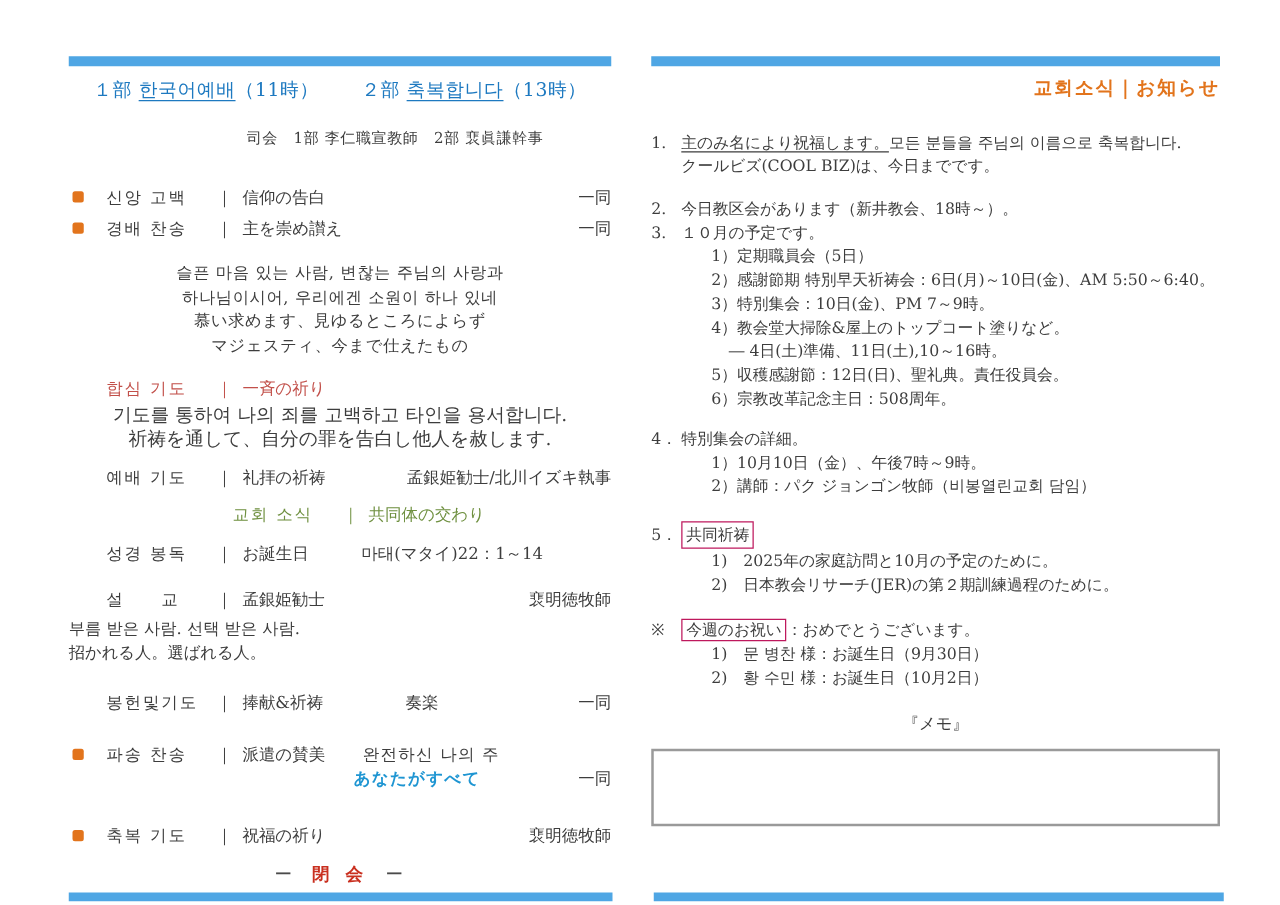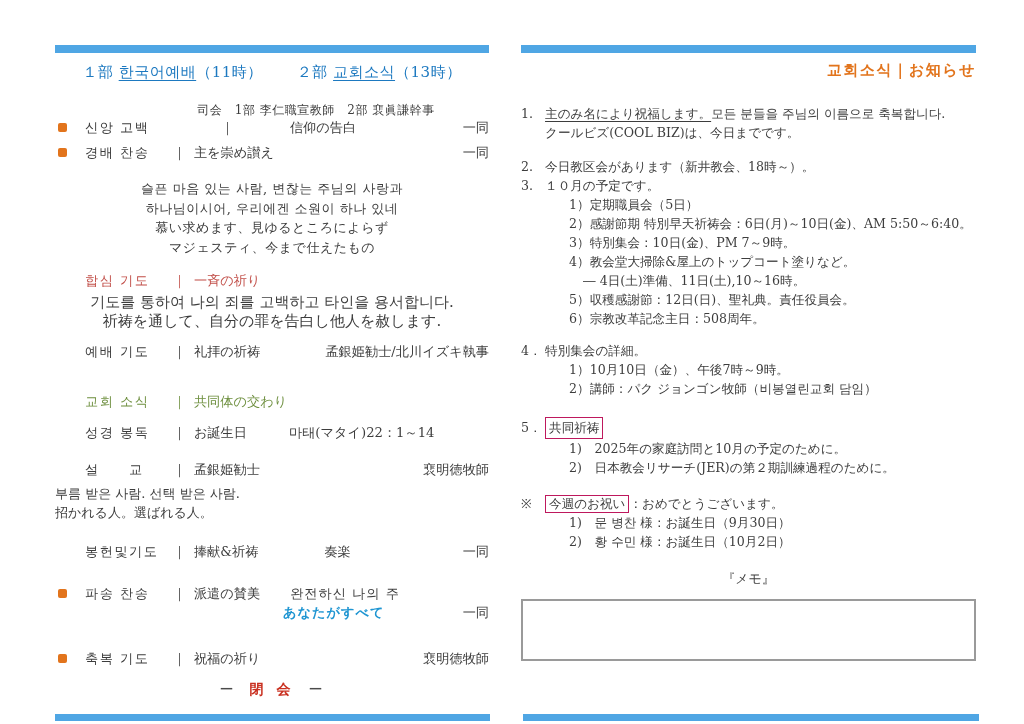--- a/index.html
+++ b/index.html
@@ -30,27 +30,27 @@
   .svc-title .ul{text-decoration:underline;text-underline-offset:3px;}
   .svc-title .gap{display:inline-block;width:34px;}
   .moderator{margin-top:20px;font-size:12px;text-align:center;padding-left:88px;letter-spacing:0.5px;}
 
   .row{position:relative;display:flex;align-items:baseline;padding-left:30px;font-size:13.2px;white-space:nowrap;}
   .row .lko{min-width:88px;letter-spacing:1.5px;}
   .row .sep{margin-right:8px;color:inherit;}
   .row .rt{margin-left:auto;}
   .bullet{position:absolute;left:3px;top:4px;width:9px;height:9px;background:var(--orange);border-radius:2px;}
 
-  .r-confession{gap:48px;}
+  .r-confession{margin-top:30px;}
   .r-praise{margin-top:7px;align-items:flex-end;}
   .poem{margin-top:17px;text-align:center;font-size:13px;line-height:19.5px;letter-spacing:0.5px;}
   .r-union{margin-top:15px;color:var(--red);}
   .union-desc{text-align:center;font-size:15px;line-height:18.5px;margin-top:3px;}
   .r-worship{margin-top:13px;}
-  .r-news{margin-top:32px;color:var(--green);}
+  .r-news{margin-top:12px;color:var(--green);justify-content:center;}
   .r-scripture{margin-top:13px;}
   .r-scripture .mid{margin-left:42px;}
   .r-sermon{margin-top:19px;}
   .sermon-lines{text-align:left;font-size:13px;line-height:18.5px;margin-top:6px;}
   .r-offering{margin-top:21px;}
   .r-offering .mid{margin-left:66px;}
   .r-sending{margin-top:24px;}
   .r-sending .mid{margin-left:30px;letter-spacing:1px;}
   .sending2{display:flex;align-items:baseline;padding-left:228px;font-size:13.2px;margin-top:1px;}
   .sending2 .song-ja{color:var(--link-blue);font-weight:bold;letter-spacing:1px;}
@@ -85,21 +85,21 @@
 <body>
 
 <div class="page">
 
   <div class="col col-left">
     <div class="topbar"></div>
 
     <div class="svc-title">
       <span>１部</span>
       <span class="ul">한국어예배</span><span>（11時）</span><span class="gap"></span><span>２部</span>
-      <span class="ul">교회소식</span><span>（13時）</span>
+      <span class="ul">축복합니다</span><span>（13時）</span>
     </div>
 
     <div class="moderator">司会　1部 李仁職宣教師　2部 裵眞謙幹事</div>
 
     <div class="row r-confession">
       <span class="bullet"></span>
       <span class="lko">신앙 고백</span>
       <span class="sep">｜</span>
       <span class="lja">信仰の告白</span>
       <span class="rt">一同</span>

